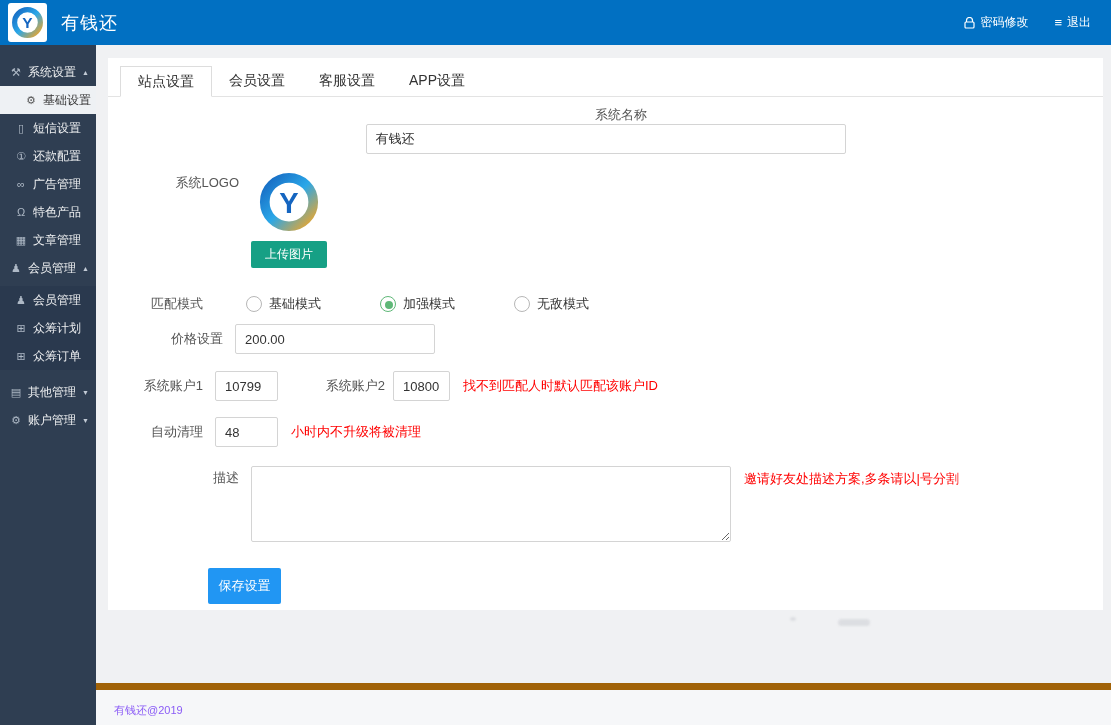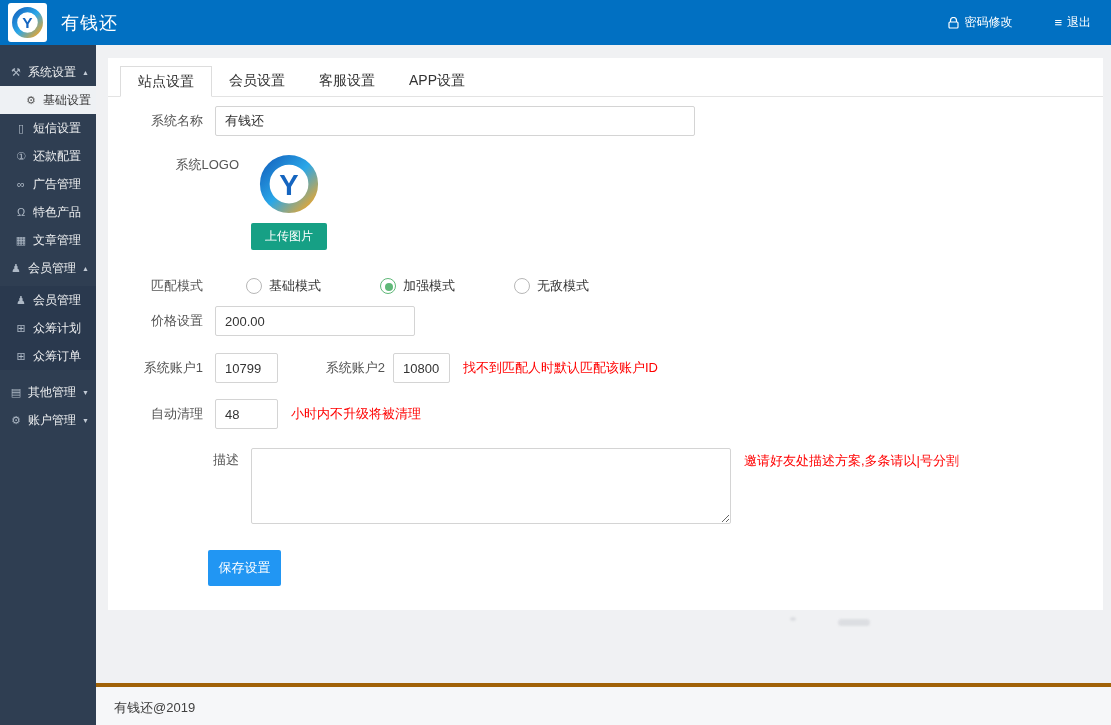--- a/index.html
+++ b/index.html
@@ -4,21 +4,21 @@
 <style>
   * { margin:0; padding:0; box-sizing:border-box; }
   html,body { width:1111px; height:725px; overflow:hidden; }
   body { font-family:"Liberation Sans","DejaVu Sans",sans-serif; background:#fff; }
   .app { position:relative; width:1111px; height:725px; }
 
   
   .header { position:absolute; left:0; top:0; right:0; height:45px; background:#0170c2; display:flex; align-items:center; z-index:5; }
   .logo-box { width:39px; height:39px; background:#fff; border-radius:3px; margin-left:8px; display:flex; align-items:center; justify-content:center; }
   .app-title { color:#fff; font-size:18px; margin-left:14px; letter-spacing:1px; }
-  .header-actions { margin-left:auto; display:flex; align-items:center; gap:42px; padding-right:20px; }
+  .header-actions { margin-left:auto; display:flex; align-items:center; gap:26px; padding-right:20px; }
   .h-action { color:#fff; font-size:12px; display:flex; align-items:center; gap:5px; cursor:pointer; }
   .h-action .glyph { font-size:13px; line-height:1; }
 
   
   .sidebar { position:absolute; left:0; top:45px; width:96px; bottom:0; background:#2f3e52; padding-top:13px; }
   .s-row { height:28px; display:flex; align-items:center; font-size:12px; color:rgba(255,255,255,.92); cursor:pointer; }
   .s-row .icn { width:14px; text-align:center; margin-right:5px; font-size:11px; color:#aeb9c6; flex:0 0 auto; }
   .s-group { padding-left:9px; }
   .s-group .caret { margin-left:auto; margin-right:7px; font-size:7px; color:#c3cbd6; }
   .s-item { padding-left:14px; }
@@ -35,40 +35,40 @@
   .tabs { display:flex; padding:8px 16px 0 12px; border-bottom:1px solid #e3e3e3; }
   .tab { padding:6px 17px; font-size:14px; color:#333; cursor:pointer; position:relative; line-height:17px; }
   .tab.active { border:1px solid #ddd; border-bottom:1px solid #fff; background:#fff; margin-bottom:-1px; }
 
   
   .form { padding-top:9px; }
   .frow { display:flex; align-items:center; }
   .frow > label { width:95px; margin-right:12px; text-align:right; font-size:13px; color:#555; flex:0 0 auto; }
   .txt { height:30px; border:1px solid #d4d4d4; border-radius:2px; padding:0 9px; font-size:13px; color:#333; font-family:inherit; outline:none; }
   .w480 { width:480px; } .w200 { width:200px; } .w63 { width:63px; } .w57 { width:57px; }
-  .mb1 { margin-bottom:17px; } .mb-logo { margin-bottom:27px; } .mb-match { margin-bottom:11px;gap:31px; }
-  .mb-price { margin-bottom:17px; } .mb-acct { margin-bottom:16px; } .mb-clean { margin-bottom:19px; } .mb-desc { margin-bottom:26px; }
+  .mb1 { margin-bottom:17px;flex-direction:column; } .mb-logo { margin-bottom:27px; } .mb-match { margin-bottom:11px;gap:31px; }
+  .mb-price { margin-bottom:17px;margin-left:20px; } .mb-acct { margin-bottom:16px; } .mb-clean { margin-bottom:19px; } .mb-desc { margin-bottom:26px; }
   .row-top { align-items:flex-start;padding-left:36px; }
   .row-top > label { line-height:20px; padding-top:2px; }
   .logo-col { display:flex; flex-direction:column; }
   .logo-preview { width:62px; height:62px; margin-left:7px; }
   .btn-upload { margin-top:8px; width:76px; height:27px; background:#16a085; color:#fff; border:none; border-radius:2px; font-size:12px; cursor:pointer; font-family:inherit; }
   .radio-opt { display:flex; align-items:center; margin-right:28px; cursor:pointer; }
   .radio-circ { width:16px; height:16px; border:1px solid #b7b7b7; border-radius:50%; margin-right:7px; position:relative; background:#fff; }
   .radio-circ.checked { border-color:#5FB878; }
   .radio-circ.checked::after { content:""; position:absolute; left:4px; top:4px; width:8px; height:8px; border-radius:50%; background:#5FB878; }
   .radio-lab { font-size:13px; color:#333; }
   .lab2 { width:62px; margin:0 8px 0 45px; text-align:right; font-size:13px; color:#555; }
   .hint { color:#ff0000; font-size:13px; margin-left:13px; line-height:30px; white-space:nowrap; }
   .hint-top { line-height:20px; margin-top:3px; align-self:flex-start; }
   .desc-area { width:480px; height:76px; border:1px solid #d4d4d4; border-radius:2px; padding:5px 9px; font-size:13px; font-family:inherit; resize:both; outline:none; color:#333; }
   .btn-save { margin-left:100px; width:73px; height:36px; background:#2196f3; color:#fff; border:none; border-radius:2px; font-size:13px; cursor:pointer; font-family:inherit; }
 
   
-  .footer { position:absolute; left:96px; right:0; bottom:0; height:42px; background:#f6f7f9; border-top:4px solid #a16207; line-height:41px; padding-left:18px; font-size:13px; color:#404040; }
+  .footer { position:absolute; left:96px; right:0; bottom:0; height:42px; background:#f6f7f9; border-top:7px solid #a16207; line-height:41px; padding-left:18px; font-size:11px; color:#8b5cf6; }
 
   .smudge { position:absolute; background:#d8dade; border-radius:4px; filter:blur(1px); opacity:.8; }
 </style>
 </head>
 <body>
 
 <div class="app">
 
   <div class="header">
     <div class="logo-box">

